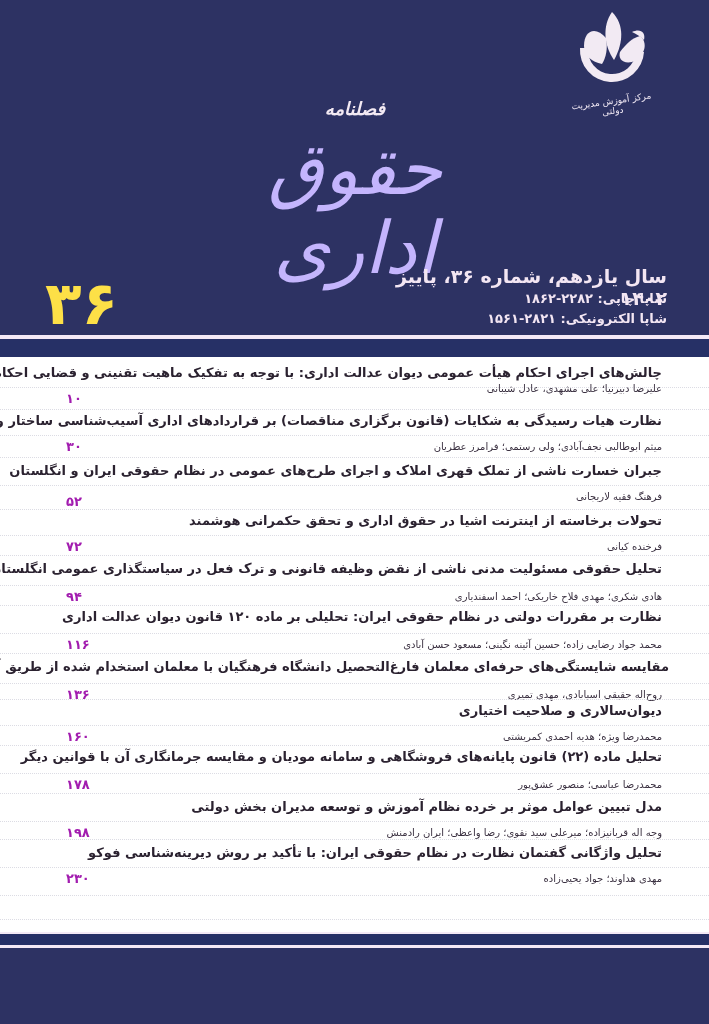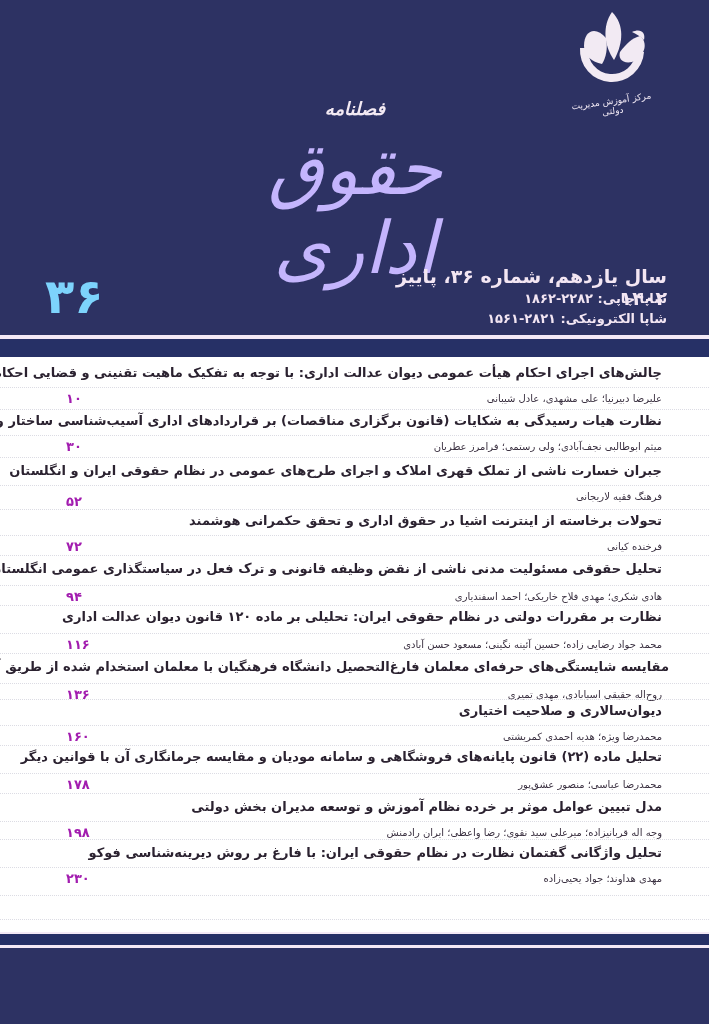--- a/index.html
+++ b/index.html
@@ -31,21 +31,21 @@
       font-family: "DejaVu Serif", serif; font-style: italic;
     }
     .main-title {
       position: absolute; left: 200px; top: 130px; width: 310px; text-align: center;
       color: #c4b5fd; font-size: 72px; direction: rtl; line-height: 1.1;
       font-family: "DejaVu Serif", serif; font-style: italic;
       letter-spacing: 2px;
     }
     .issue-number {
       position: absolute; left: 45px; top: 268px;
-      color: #7dd3fc; font-size: 48px; font-weight: bold;
+      color: #fde047; font-size: 60px; font-weight: bold;
       font-family: "DejaVu Sans", sans-serif;
     }
     .meta {
       position: absolute; right: 42px; top: 265px; width: 300px;
       direction: rtl; text-align: right; color: #f3e6f3;
     }
     .meta .line1 { font-size: 19px; font-weight: bold; height: 26px; }
     .meta .line2, .meta .line3 { font-size: 13px; font-weight: bold; height: 20px; }
 
     
@@ -114,21 +114,21 @@
   </div>
 
   <div class="stripe-white" style="top:335px;height:4px;"></div>
   <div class="band-blue" style="top:339px;height:18px;"></div>
 
   <div class="contents">
 
     <div class="row" style="top:6px;">
       <div class="title" style="top:2px;">چالش‌های اجرای احکام هیأت عمومی دیوان عدالت اداری: با توجه به تفکیک ماهیت تقنینی و قضایی احکام صادره</div>
       <div class="sep" style="top:24px;"></div>
-      <div class="authors" style="top:30px;">علیرضا دبیرنیا؛ علی مشهدی، عادل شیبانی</div>
+      <div class="authors" style="top:20px;">علیرضا دبیرنیا؛ علی مشهدی، عادل شیبانی</div>
       <div class="page" style="top:28px;">۱۰</div>
     </div>
 
     <div class="row" style="top:52px;">
       <div class="sep" style="top:0px;"></div>
       <div class="title" style="top:4px;">نظارت هیات رسیدگی به شکایات (قانون برگزاری مناقصات) بر قراردادهای اداری آسیب‌شناسی ساختار و صلاحیت</div>
       <div class="sep" style="top:26px;"></div>
       <div class="authors" style="top:32px;">میثم ابوطالبی نجف‌آبادی؛ ولی رستمی؛ فرامرز عطریان</div>
       <div class="page" style="top:30px;">۳۰</div>
     </div>
@@ -192,21 +192,21 @@
     <div class="row" style="top:436px;">
       <div class="sep" style="top:0px;"></div>
       <div class="title" style="top:6px;">مدل تبیین عوامل موثر بر خرده نظام آموزش و توسعه مدیران بخش دولتی</div>
       <div class="sep" style="top:28px;"></div>
       <div class="authors" style="top:34px;">وجه اله قربانیزاده؛ میرعلی سید نقوی؛ رضا واعظی؛ ایران رادمنش</div>
       <div class="page" style="top:32px;">۱۹۸</div>
     </div>
 
     <div class="row" style="top:482px;">
       <div class="sep" style="top:0px;"></div>
-      <div class="title" style="top:6px;">تحلیل واژگانی گفتمان نظارت در نظام حقوقی ایران: با فارغ بر روش دیرینه‌شناسی فوکو</div>
+      <div class="title" style="top:6px;">تحلیل واژگانی گفتمان نظارت در نظام حقوقی ایران: با تأکید بر روش دیرینه‌شناسی فوکو</div>
       <div class="sep" style="top:28px;"></div>
       <div class="authors" style="top:34px;">مهدی هداوند؛ جواد یحیی‌زاده</div>
       <div class="page" style="top:32px;">۲۳۰</div>
       <div class="sep" style="top:56px;"></div>
       <div class="sep" style="top:80px;"></div>
     </div>
   </div>
 
   <div class="stripe-white" style="top:932px;height:2px;"></div>
   <div class="band-blue" style="top:934px;height:11px;"></div>

